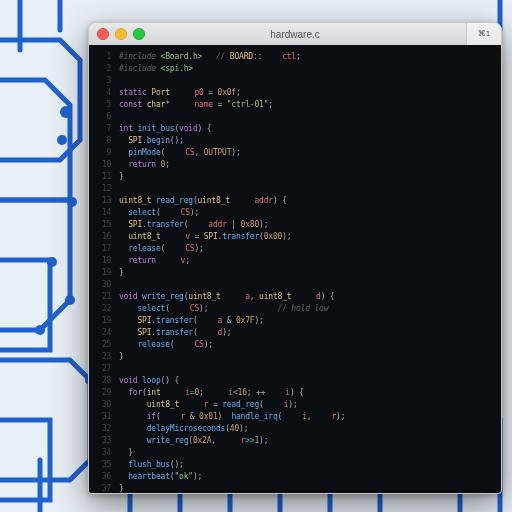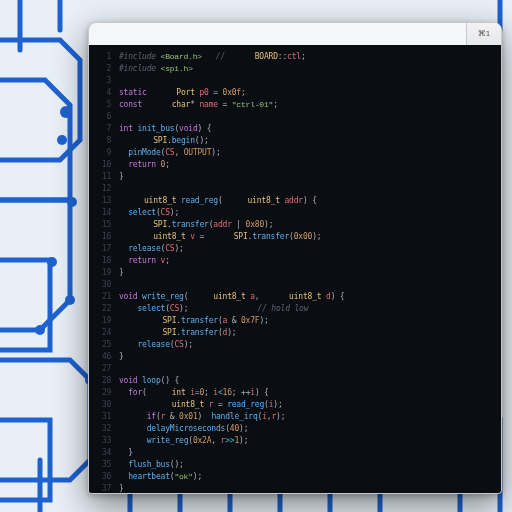--- a/index.html
+++ b/index.html
@@ -55,25 +55,25 @@
   }
   .gutter div{height:12px;}
   .code{
     font-size:8px;line-height:12px;
     white-space:pre;
     letter-spacing:-0.2px;
   }
   .code div{height:12px;}
   
   .c-k{color:#c678dd;text-align:right;}      
-  .c-s{color:#98c379;font-family:Liberation Mono, monospace;}      
-  .c-f{color:#e5c07b;margin-left:25px;}      
+  .c-s{color:#98c379;}      
+  .c-f{color:#e5c07b;}      
   .c-n{color:#d19a66;}      
   .c-c{color:#5c6370;font-style:italic;} 
-  .c-v{color:#e06c75;}      
+  .c-v{color:#e06c75;margin-left:20px;}      
   .c-p{color:#abb2bf;}      
   .c-o{color:#56b6c2;}      
   .c-b{color:#61afef;}      
   .corner-clip{
     position:absolute;right:0;top:0;width:34px;height:22px;
     background:linear-gradient(#f3f3f4,#e6e7e9);
     border-left:1px solid #c6c9cc;border-bottom:1px solid #c6c9cc;
     font-size:8px;line-height:22px;text-align:center;color:#555;
     font-family:-apple-system,Helvetica,Arial,sans-serif;
   }
@@ -110,20 +110,28 @@
       <circle cx="66" cy="112" r="6"></circle>
       <circle cx="70" cy="300" r="5"></circle>
       <circle cx="420" cy="480" r="5"></circle>
       <circle cx="330" cy="460" r="5"></circle>
       <circle cx="230" cy="470" r="5"></circle>
     </g>
   </svg>
 </div>
 
 <div class="window">
+  <div class="titlebar">
+    <div class="traffic">
+      <div class="light red"></div>
+      <div class="light yellow"></div>
+      <div class="light green"></div>
+    </div>
+    <div class="title-text">hardware.c</div>
+  </div>
   <div class="corner-clip">⌘1</div>
 
   <div class="term">
     <div class="gutter" id="gutter">
         <div>1</div>
         <div>2</div>
         <div>3</div>
         <div>4</div>
         <div>5</div>
         <div>6</div>
@@ -139,21 +147,21 @@
         <div>16</div>
         <div>17</div>
         <div>18</div>
         <div>19</div>
         <div>30</div>
         <div>21</div>
         <div>22</div>
         <div>19</div>
         <div>24</div>
         <div>25</div>
-        <div>46</div>
+        <div>23</div>
         <div>27</div>
         <div>28</div>
         <div>29</div>
         <div>30</div>
         <div>31</div>
         <div>32</div>
         <div>33</div>
         <div>34</div>
         <div>35</div>
         <div>36</div>

